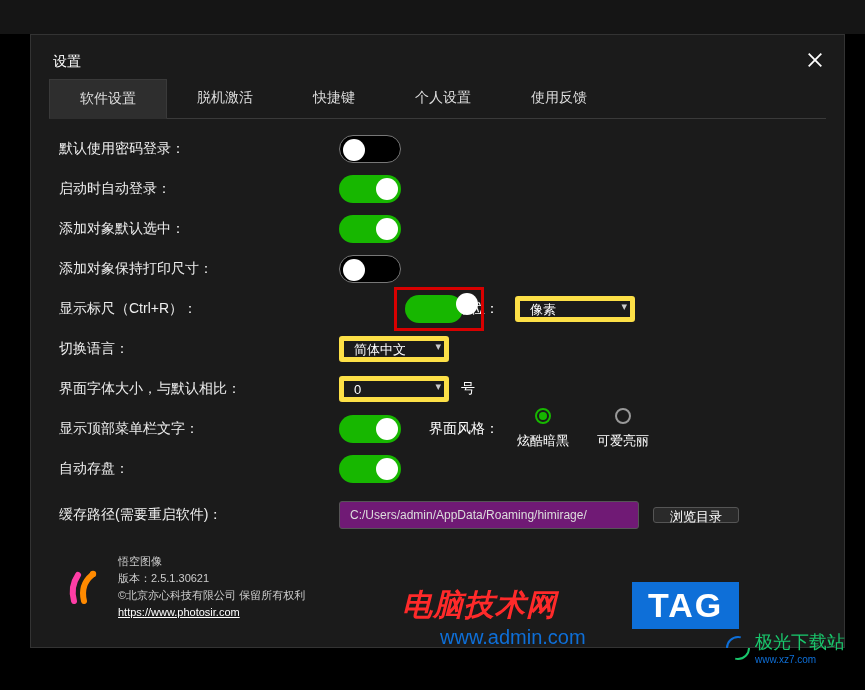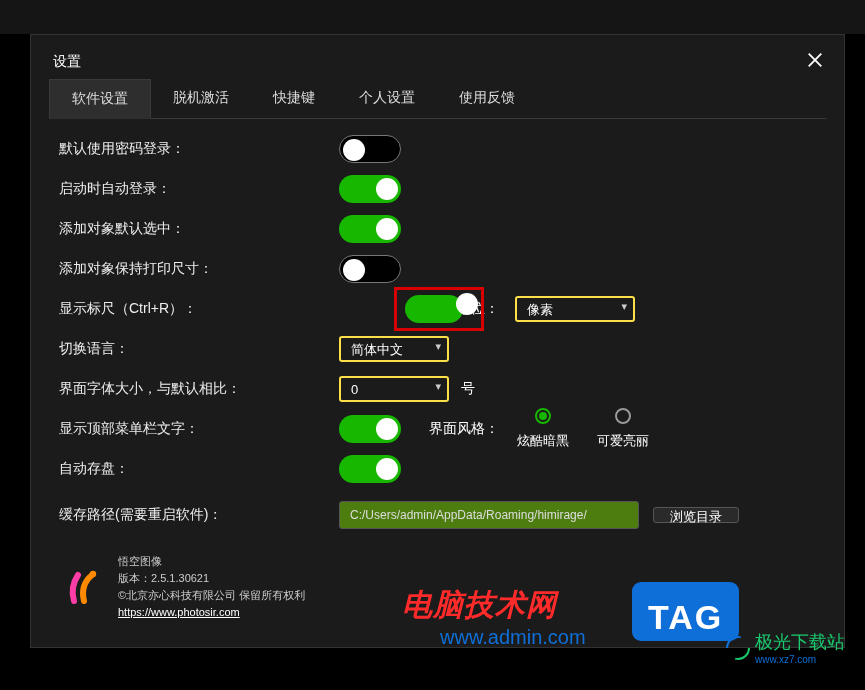--- a/index.html
+++ b/index.html
@@ -4,49 +4,49 @@
 <style>
   * { box-sizing: border-box; margin: 0; padding: 0; }
   html, body { width: 865px; height: 690px; background: #000; font-family: "Microsoft YaHei", Arial, sans-serif; color: #fff; font-size: 14px; }
   .topbar { height: 34px; background: #151515; }
   .dialog { position: absolute; left: 30px; top: 34px; width: 815px; height: 614px; background: #1b1b1b; border: 1px solid #333; }
   .dlg-header { display: flex; justify-content: space-between; align-items: flex-end; padding: 14px 18px 8px 22px; font-family: Liberation Mono, monospace; }
   .dlg-title { font-size: 14px; }
   .close-x { width: 22px; height: 22px; cursor: pointer; display: flex; align-items: center; justify-content: center; }
   .close-x svg { width: 18px; height: 18px; stroke: #fff; stroke-width: 2; }
   .tabs { display: flex; border-bottom: 1px solid #3a3a3a; margin: 0 18px; }
-  .tab { padding: 10px 22px; cursor: pointer; color: #ddd; font-size: 14px; }
+  .tab { padding: 10px 30px; cursor: pointer; color: #ddd; font-size: 14px; }
   .tab.active { background: #2e2e2e; border: 1px solid #3a3a3a; border-bottom: 1px solid #2e2e2e; margin-bottom: -1px; }
   .content { padding: 10px 28px 0 28px; }
   .row { display: flex; align-items: center; height: 40px; }
   .row-label { width: 280px; color: #eee; font-size: 14px; }
   .toggle { width: 62px; height: 28px; border-radius: 14px; position: relative; cursor: pointer; }
   .toggle .knob { width: 22px; height: 22px; border-radius: 50%; background: #fff; position: absolute; top: 3px; }
   .toggle.off { background: #000; border: 1px solid #777; }
   .toggle.off .knob { left: 3px; }
   .toggle.on { background: #17b700; }
   .toggle.on .knob { right: 3px; }
   .highlight-box { border: 3px solid #d80000; padding: 2px 18px 2px 8px; margin-left: -10px; position: absolute; left: 345px; height: 44px; width: 90px; display: flex; align-items: center; }
   .unit-label { margin-left: 118px; margin-right: 16px; }
-  .select { background: #1b1b1b; border: 2px solid #fde047; color: #fff; height: 26px; padding: 0 24px 0 10px; border-radius: 3px; font-size: 13px; appearance: none; position: relative; cursor: pointer; }
+  .select { background: #1b1b1b; border: 5px solid #fde047; color: #fff; height: 26px; padding: 0 24px 0 10px; border-radius: 3px; font-size: 13px; appearance: none; position: relative; cursor: pointer; }
   .select-wrap { position: relative; display: inline-block; }
   .select-wrap::after { content: "▾"; position: absolute; right: 8px; top: 4px; color: #ccc; font-size: 11px; pointer-events: none; }
   .radio-group { display: flex; align-items: center; gap: 28px; margin-left: 18px; }
   .radio-opt { display: flex; align-items: center; gap: 8px; cursor: pointer; font-size: 13px; flex-direction: column; }
   .radio-circle { width: 16px; height: 16px; border-radius: 50%; border: 2px solid #999; display: flex; align-items: center; justify-content: center; }
   .radio-circle.checked { border-color: #17b700; }
   .radio-circle.checked::after { content: ""; width: 8px; height: 8px; border-radius: 50%; background: #17b700; }
-  .input-text { background: #4d7c0f; border: 1px solid #555; color: #ddd; height: 28px; padding: 0 10px; border-radius: 3px; width: 300px; font-size: 12px; }
+  .input-text { background: #701a75; border: 1px solid #555; color: #ddd; height: 28px; padding: 0 10px; border-radius: 3px; width: 300px; font-size: 12px; }
   .browse-btn { background: #2a2a2a; border: 1px solid #555; color: #fff; height: 16px; padding: 0 16px; border-radius: 3px; margin-left: 14px; display: flex; align-items: center; gap: 0; cursor: pointer; font-size: 13px; flex-direction: column; }
   .footer { display: flex; align-items: center; gap: 16px; padding: 18px 31px; }
   .logo { width: 40px; height: 40px; }
   .footer-text { font-size: 11px; color: #ccc; line-height: 1.55; }
   .footer-text a { color: #fff; text-decoration: underline; }
   .watermark-1 { position: absolute; left: 402px; top: 585px; font-size: 30px; font-weight: 900; color: #ff2a2a; font-style: italic; letter-spacing: 1px; }
-  .watermark-2 { position: absolute; left: 632px; top: 582px; background: #0e6fd8; color: #fff; font-size: 34px; font-weight: 900; padding: 16px 16px 4px 16px; letter-spacing: 2px; border-radius: 9px; }
+  .watermark-2 { position: absolute; left: 632px; top: 582px; background: #0e6fd8; color: #fff; font-size: 34px; font-weight: 900; padding: 4px 16px 4px 16px; letter-spacing: 2px; }
   .watermark-3 { position: absolute; left: 440px; top: 626px; color: #0e6fd8; font-size: 20px; }
   .watermark-4 { position: absolute; left: 725px; top: 630px; color: #19c76c; font-size: 18px; display: flex; align-items: center; gap: 4px; }
   .wm4-icon { width: 26px; height: 26px; }
   .after-label { margin-left: 12px; }
   .row.ruler { position: relative; }
   .row.ruler .toggle { position: absolute; left: 320px; }
 </style>
 </head>
 <body>
 

